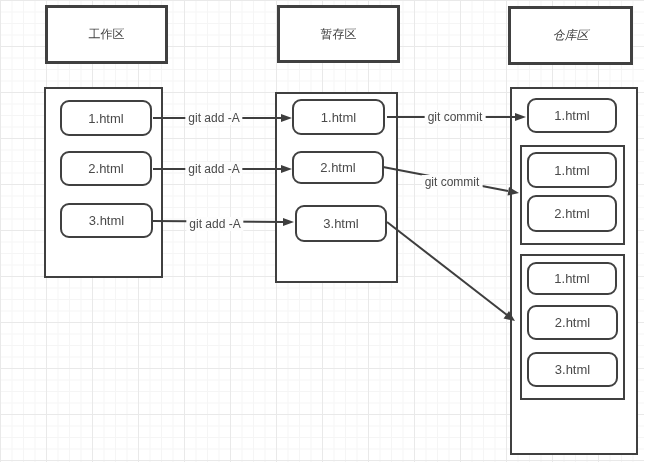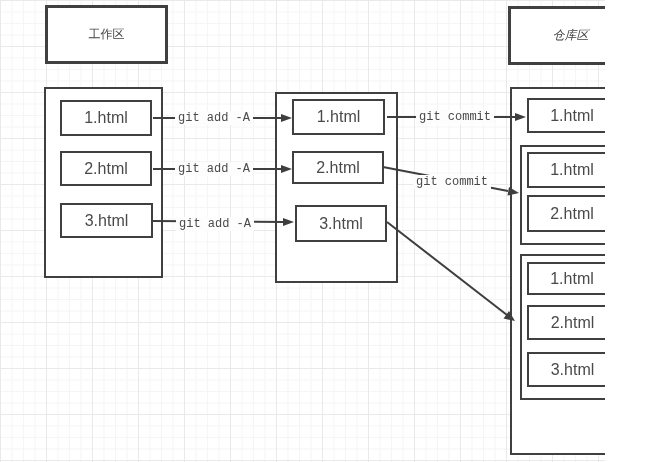--- a/index.html
+++ b/index.html
@@ -8,56 +8,59 @@
     position:relative;
     width:605px;height:462px;
     overflow:hidden;
     background-color:#ffffff;
     background-image:
       linear-gradient(to right, #e9e9e9 1px, transparent 1px),
       linear-gradient(to bottom, #e9e9e9 1px, transparent 1px),
       linear-gradient(to right, #f5f5f5 1px, transparent 1px),
       linear-gradient(to bottom, #f5f5f5 1px, transparent 1px);
     background-size: 46px 46px, 46px 46px, 11.5px 11.5px, 11.5px 11.5px;
+    padding-left: 39px;
   }
   .box{
     position:absolute;
     box-sizing:border-box;
     background:#ffffff;
     border:2px solid #404040;
     display:flex;align-items:center;justify-content:center;
     color:#4a4a4a;
     font-size:12px;
   }
   .title-box{border-width:3px;font-size:12px;color:#3f3f3f;}
   .container-box{background:#ffffff;}
   .group-box{background:#ffffff;}
-  .file-box{font-size:16px;}
+  .file-box{font-size:13px;border-radius:9px;}
   .edge-label{
     position:absolute;
     transform:translate(-50%,-50%);
     background:#fdfdfd;
     padding:0 3px;
     font-size:12px;
     color:#4a4a4a;
     white-space:nowrap;
     line-height:14px;
-    font-family:Liberation Mono, monospace;
   }
   svg.arrows{position:absolute;left:0;top:0;pointer-events:none;}
   svg .edge{stroke:#3e3e3e;stroke-width:2;fill:none;}
   svg .head{fill:#3e3e3e;stroke:none;}
 </style>
 </head>
 <body>
 
 <div class="canvas">
 
   <div class="box title-box" style="left:45px;top:5px;width:123px;height:59px;">
     <span>工作区</span>
+  </div>
+  <div class="box title-box" style="left:277px;top:5px;width:123px;height:58px;">
+    <span>暂存区</span>
   </div>
   <div class="box title-box" style="left:508px;top:6px;width:125px;height:59px;font-style:italic;">
     <span>仓库区</span>
   </div>
 
   <div class="box container-box" style="left:44px;top:87px;width:119px;height:191px;"></div>
   <div class="box file-box" style="left:60px;top:100px;width:92px;height:36px;">
     <span>1.html</span>
   </div>
   <div class="box file-box" style="left:60px;top:151px;width:92px;height:35px;">

